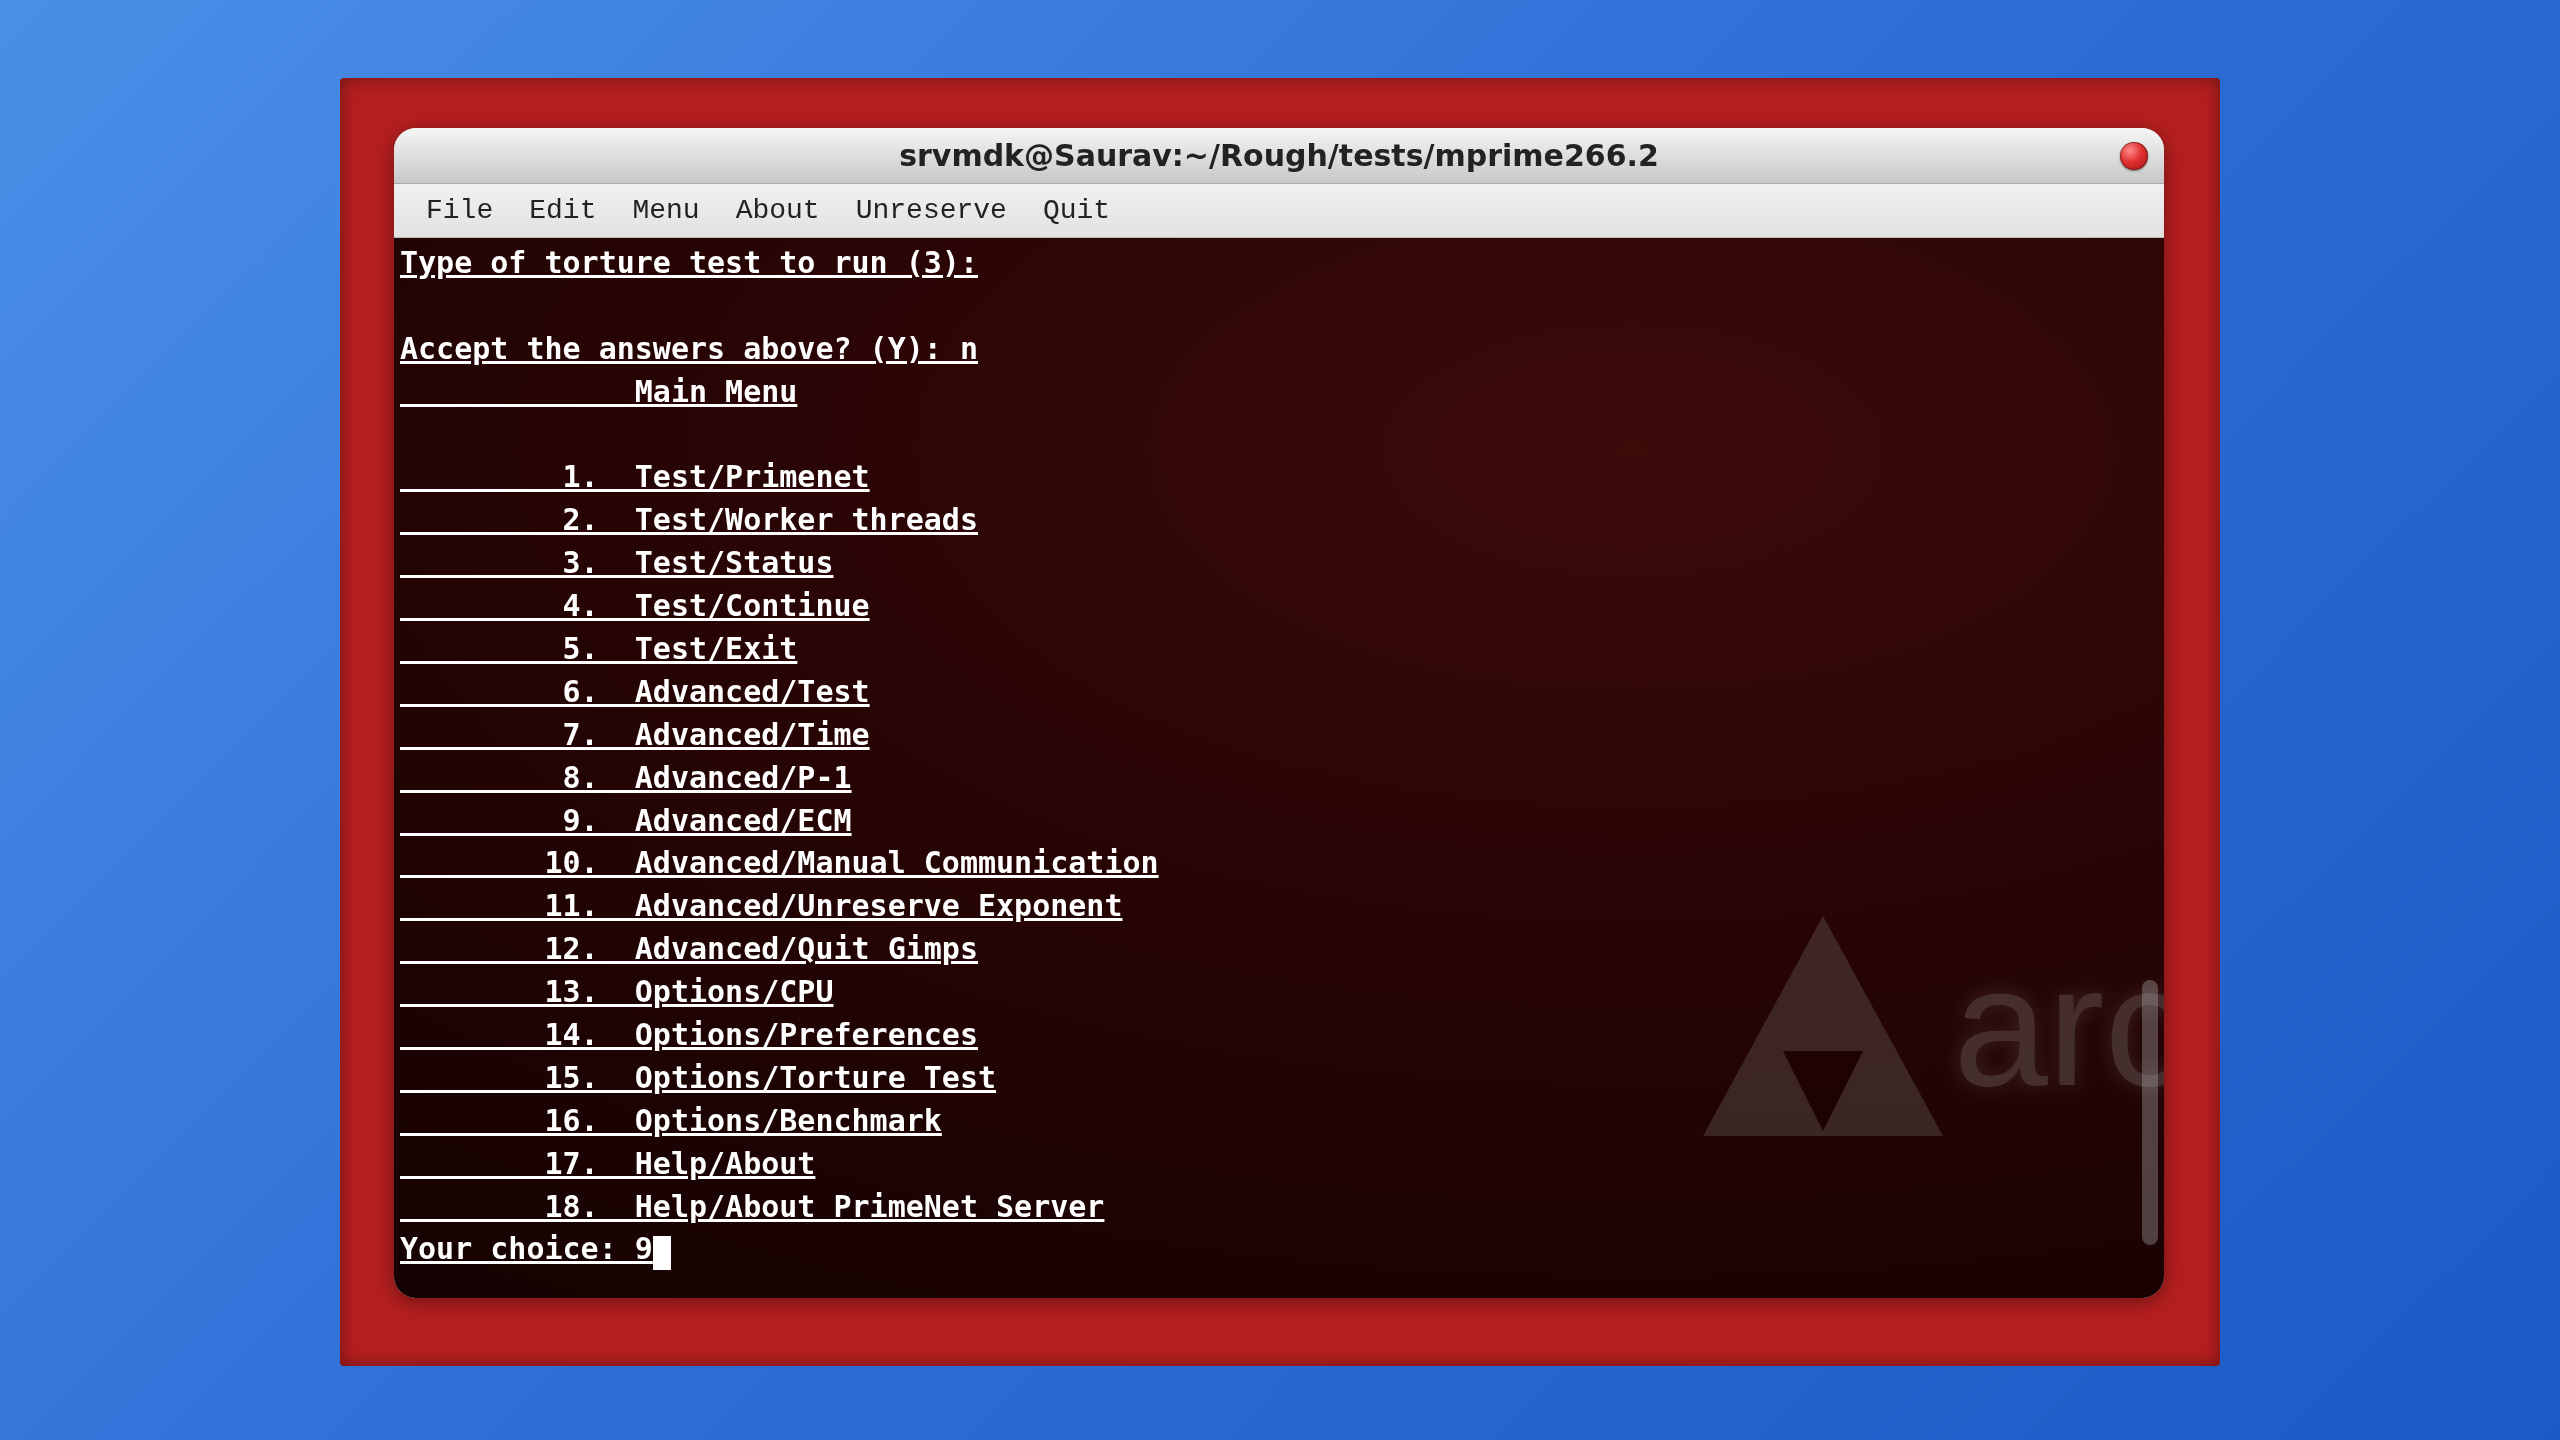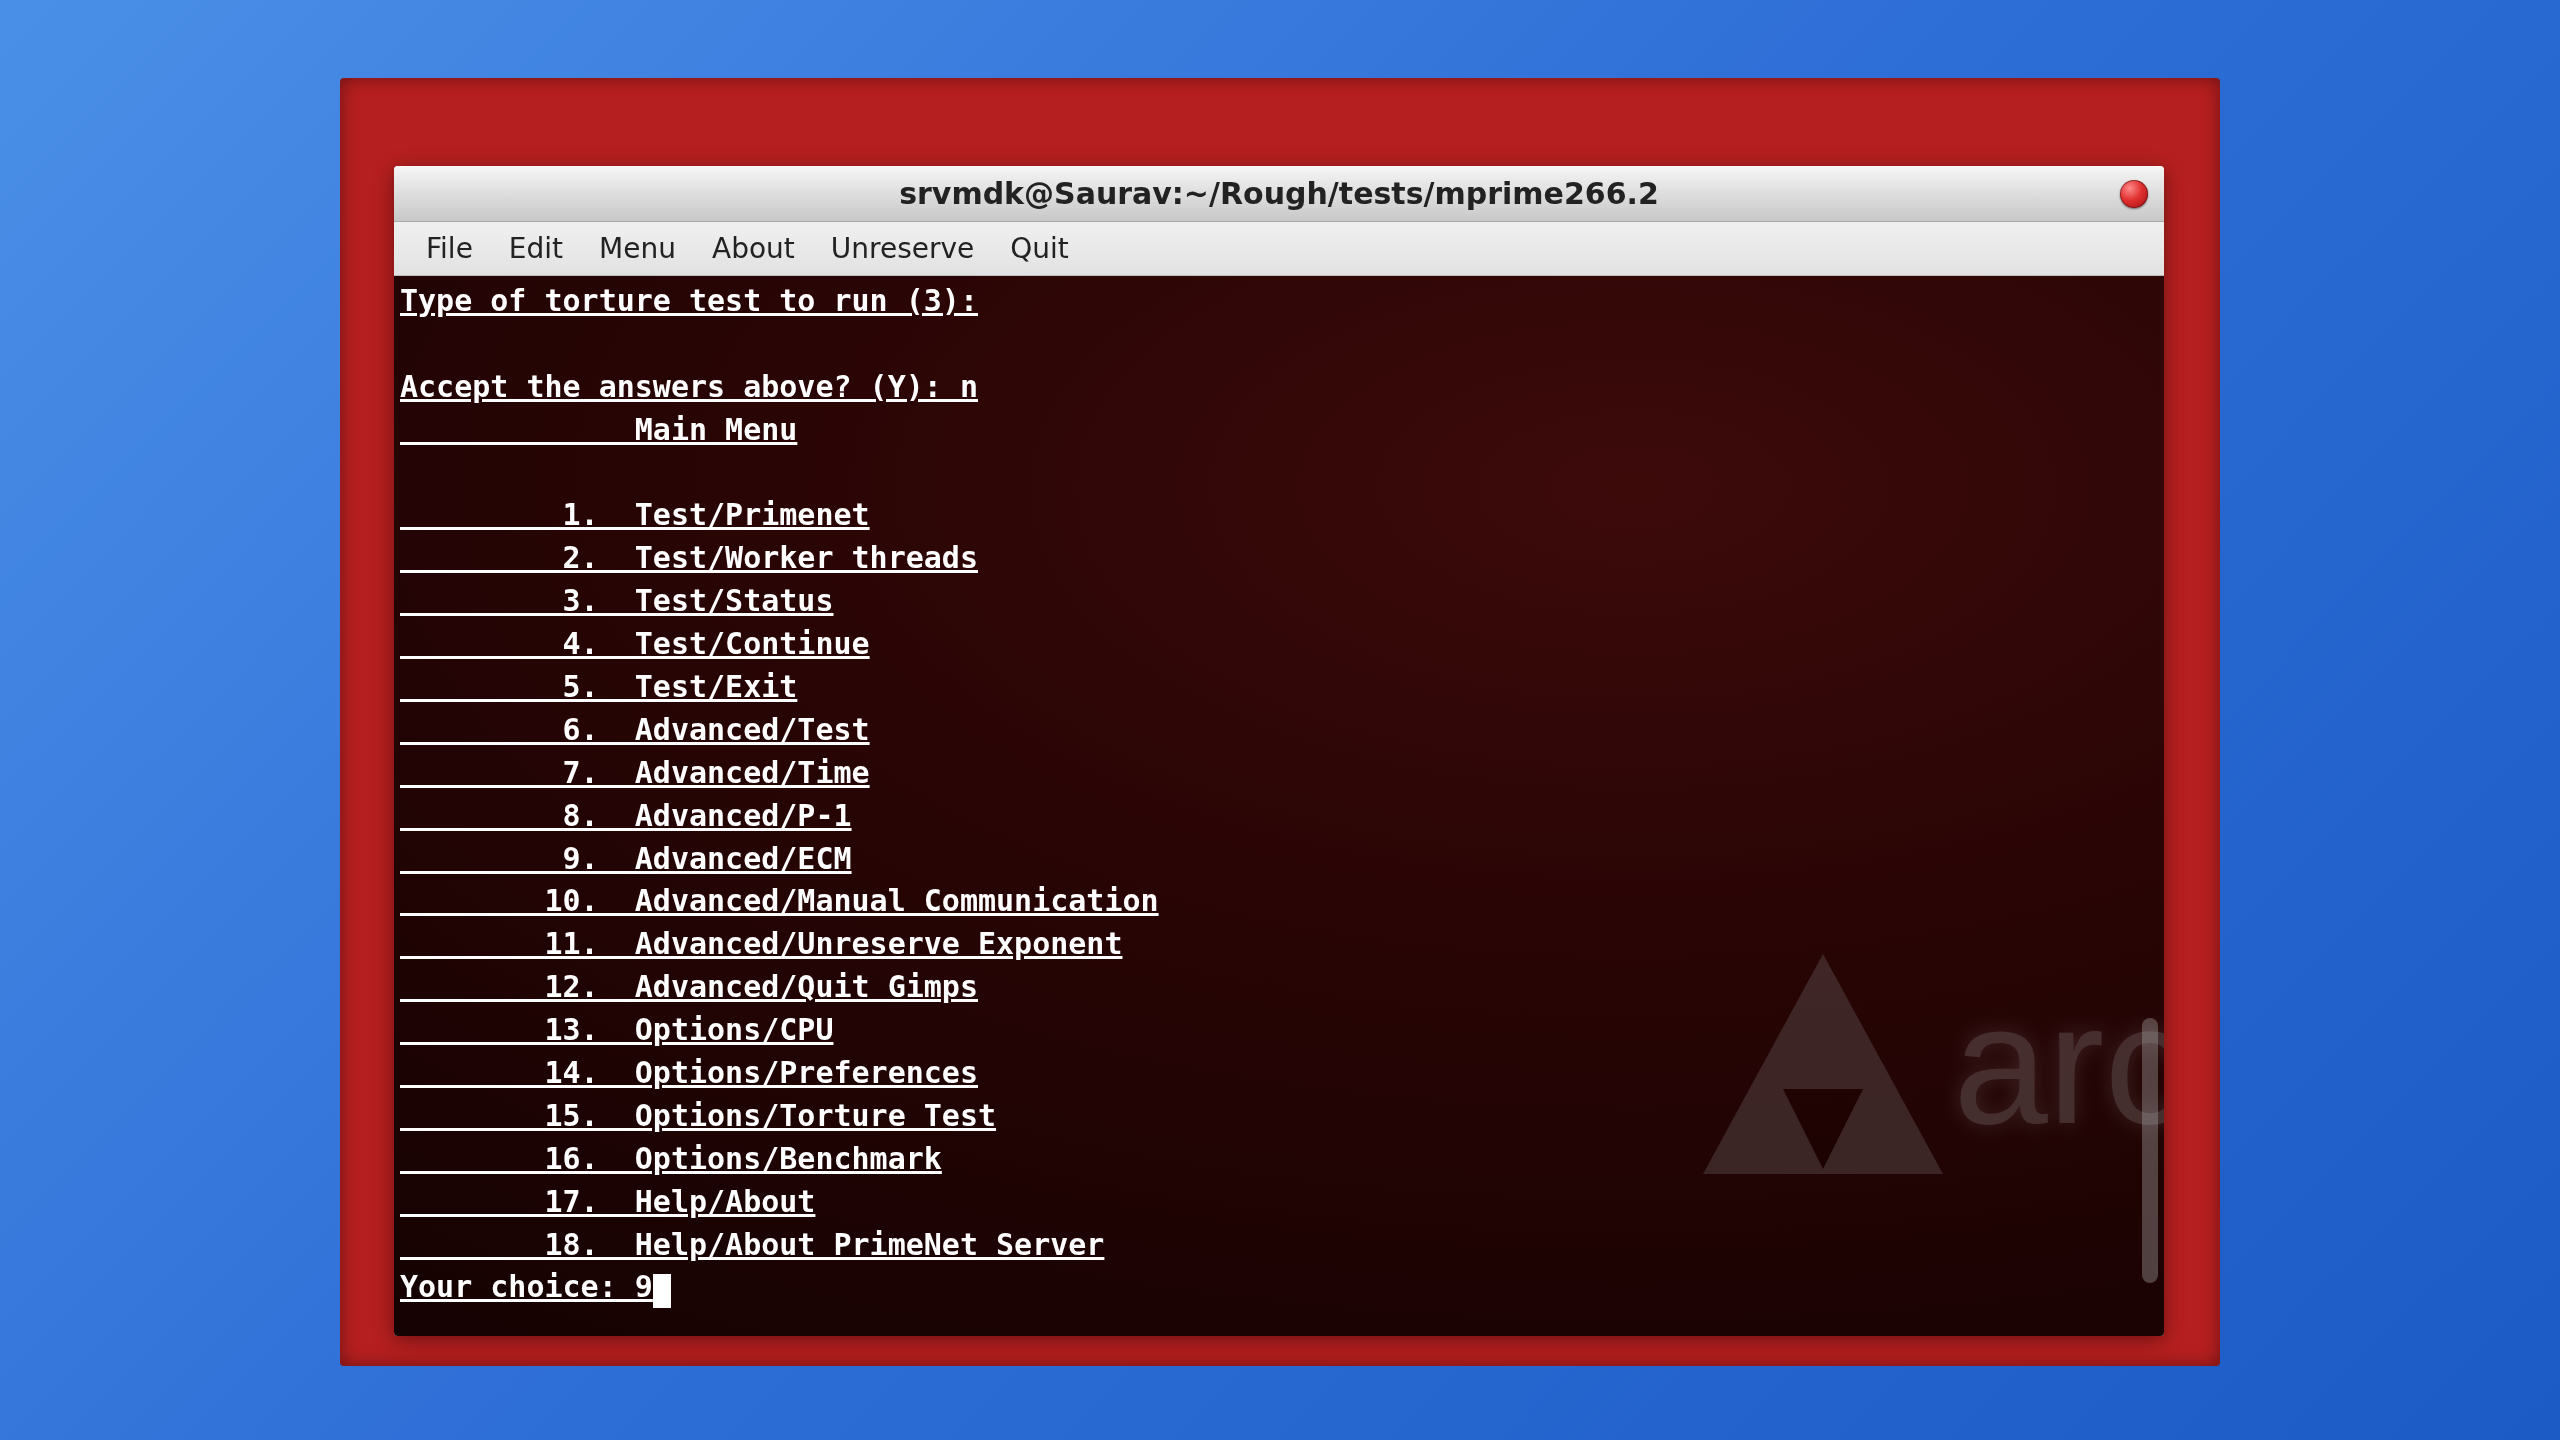--- a/index.html
+++ b/index.html
@@ -28,24 +28,23 @@
     box-shadow: inset 0 0 18px rgba(0,0,0,0.4);
     border-radius: 4px;
   }
   .window {
     position: absolute;
     left: 54px;
     top: 50px;
     width: 1770px;
     height: 1170px;
     background: #e9e9e9;
-    border-radius: 4px;
+    border-radius: 22px;
     box-shadow: 0 4px 20px rgba(0,0,0,0.4), inset 0 0 0 1px rgba(0,0,0,0.2);
     overflow: hidden;
-    margin-top: 38px;
   }
   .titlebar {
     height: 56px;
     background: linear-gradient(to bottom, #f6f6f6 0%, #dedede 50%, #c8c8c8 100%);
     display: flex;
     align-items: center;
     justify-content: center;
     position: relative;
     border-bottom: 1px solid #aaa;
     font-family: "DejaVu Sans", "Liberation Sans", sans-serif;
@@ -75,20 +74,21 @@
     align-items: center;
     padding: 0 14px;
     gap: 0;
     font-family: "DejaVu Sans", "Liberation Sans", sans-serif;
   }
   .menu-item {
     font-size: 28px;
     color: #222;
     padding: 6px 18px;
     cursor: pointer;
+    font-family: Liberation Mono, monospace;
   }
   .terminal {
     position: relative;
     width: 100%;
     height: calc(100% - 110px);
     background: radial-gradient(ellipse 120% 100% at 70% 20%, #3d0a0a 0%, #2a0505 40%, #150202 100%);
     color: #fff;
     font-family: "DejaVu Sans Mono", "Liberation Mono", Consolas, monospace;
     font-size: 30px;
     line-height: 1.43;

